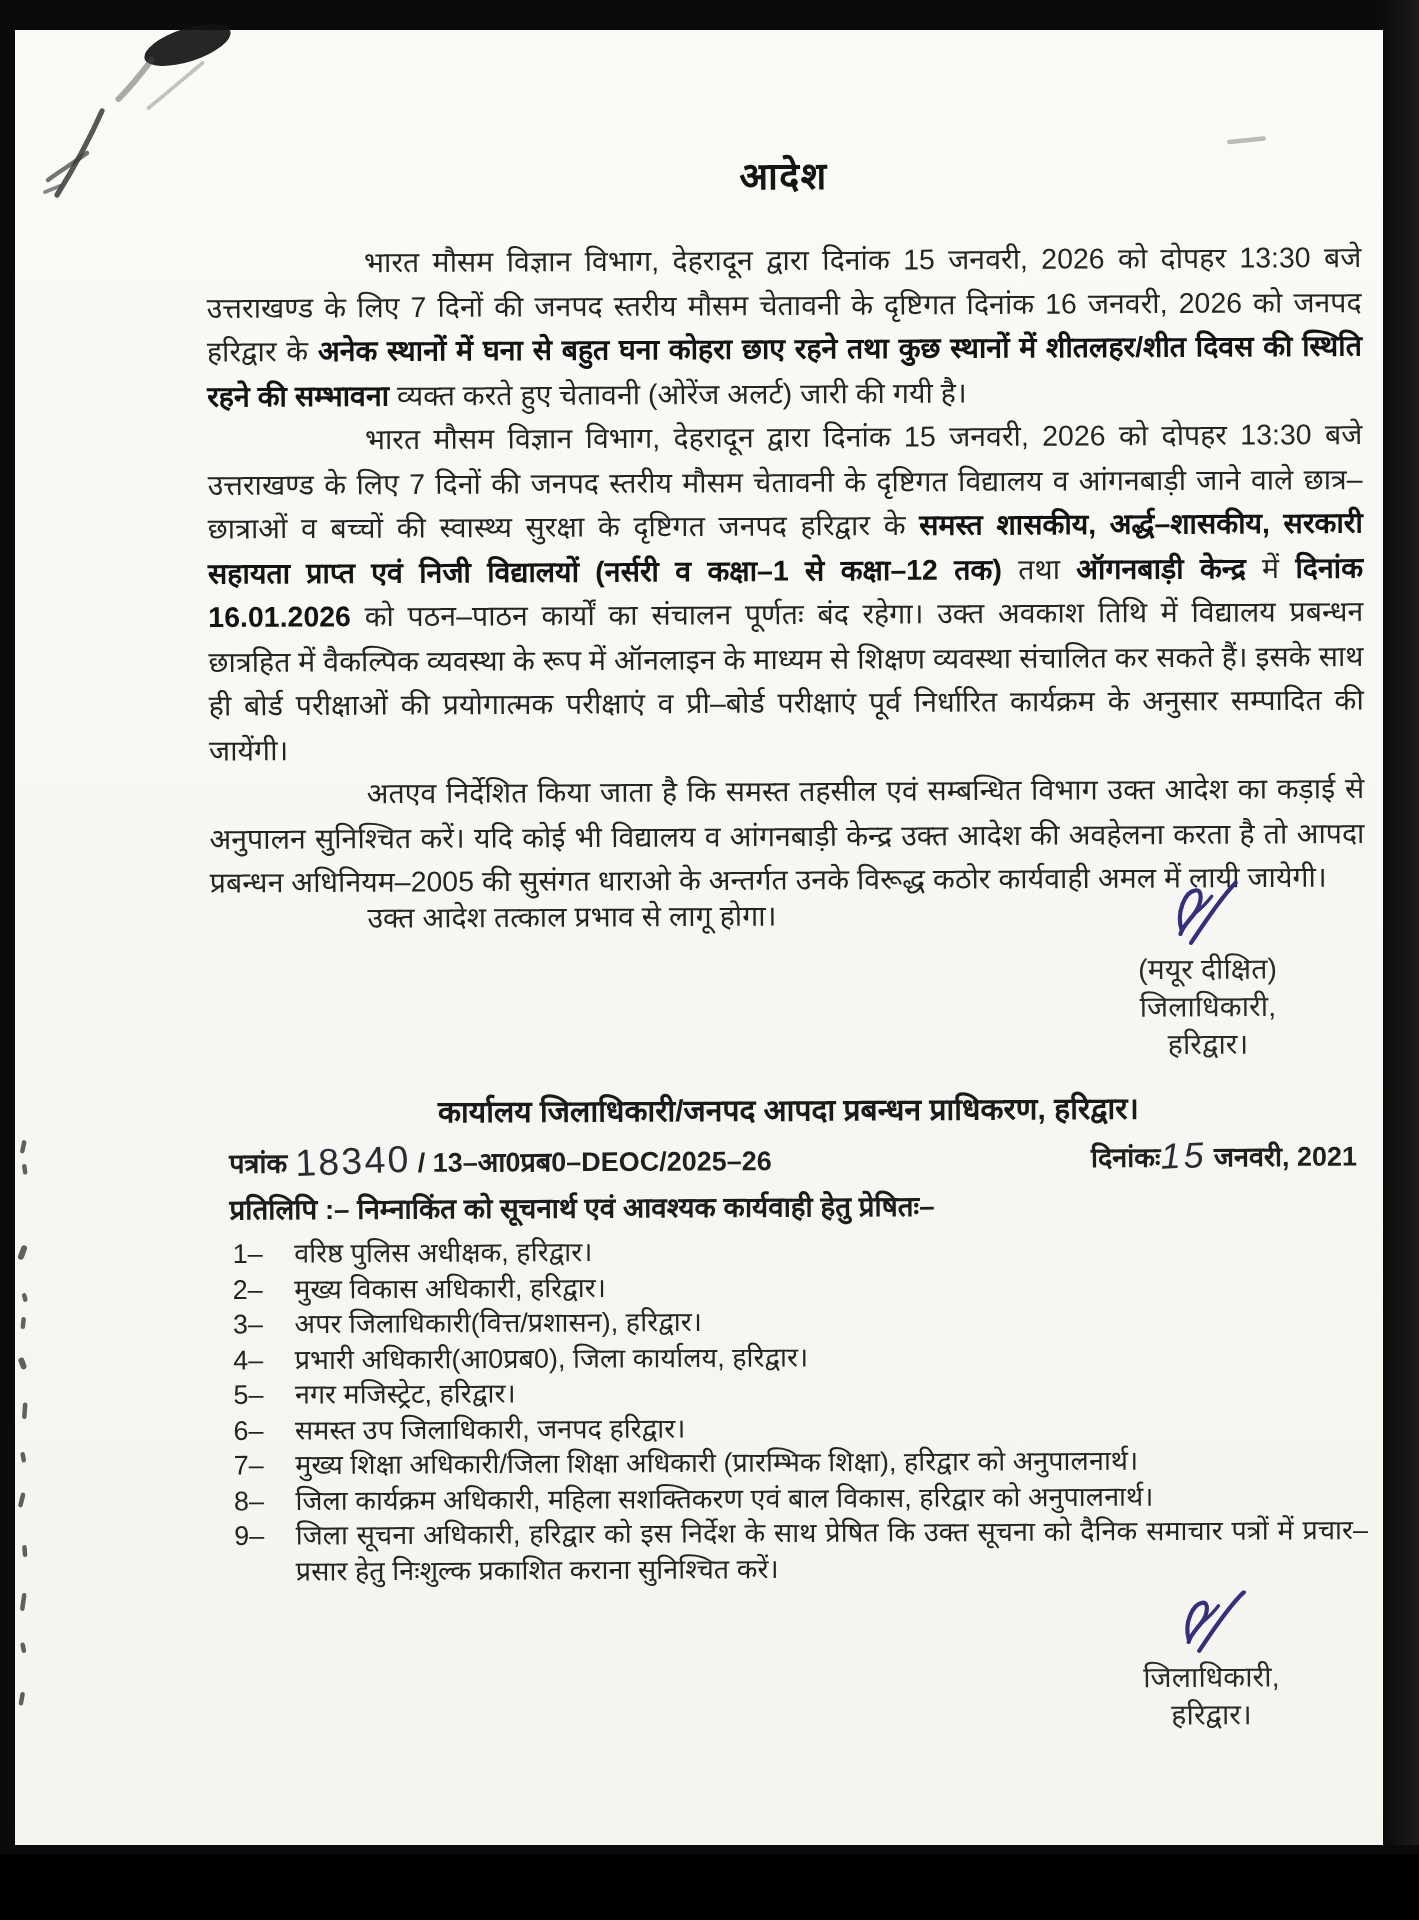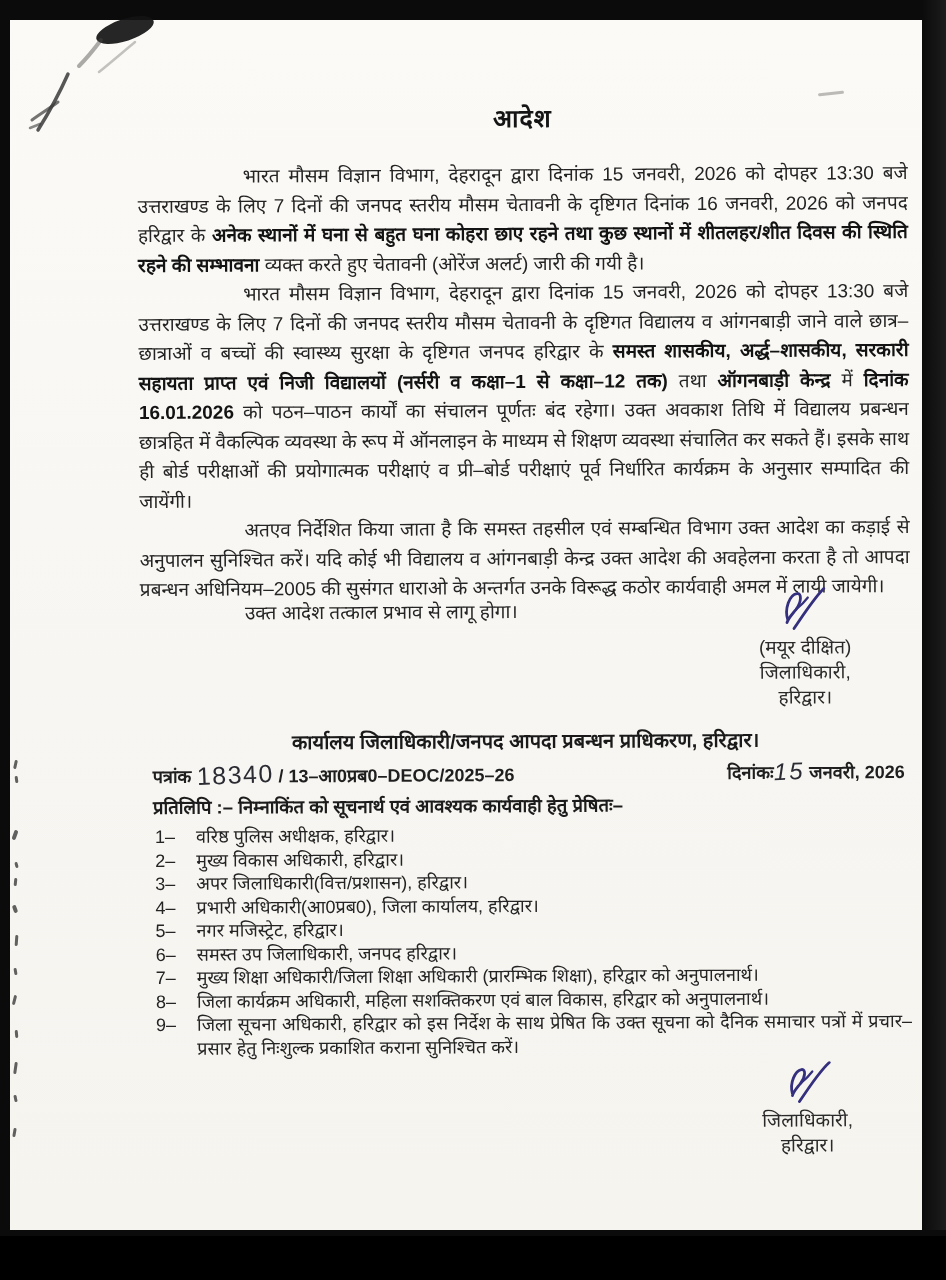--- a/index.html
+++ b/index.html
@@ -90,21 +90,21 @@
       <div class="office-line">कार्यालय जिलाधिकारी/जनपद आपदा प्रबन्धन प्राधिकरण, हरिद्वार।</div>
 
       <div class="ref-row">
         <div class="ref-left">
           <span>पत्रांक</span>
           <span class="handwritten">18340</span>
           <span>/ 13–आ0प्रब0–DEOC/2025–26</span>
         </div>
         <div class="ref-right">
           <span>दिनांकः</span><span class="handwritten day">15</span>
-          <span>जनवरी, 2026</span>
+          <span>जनवरी, 2021</span>
         </div>
       </div>
 
       <div class="copy-line">प्रतिलिपि :– निम्नाकिंत को सूचनार्थ एवं आवश्यक कार्यवाही हेतु प्रेषितः–</div>
 
       <div class="recipients">
         <div class="rcpt"><span class="num">1–</span><span class="txt">वरिष्ठ पुलिस अधीक्षक, हरिद्वार।</span></div>
         <div class="rcpt"><span class="num">2–</span><span class="txt">मुख्य विकास अधिकारी, हरिद्वार।</span></div>
         <div class="rcpt"><span class="num">3–</span><span class="txt">अपर जिलाधिकारी(वित्त/प्रशासन), हरिद्वार।</span></div>
         <div class="rcpt"><span class="num">4–</span><span class="txt">प्रभारी अधिकारी(आ0प्रब0), जिला कार्यालय, हरिद्वार।</span></div>

